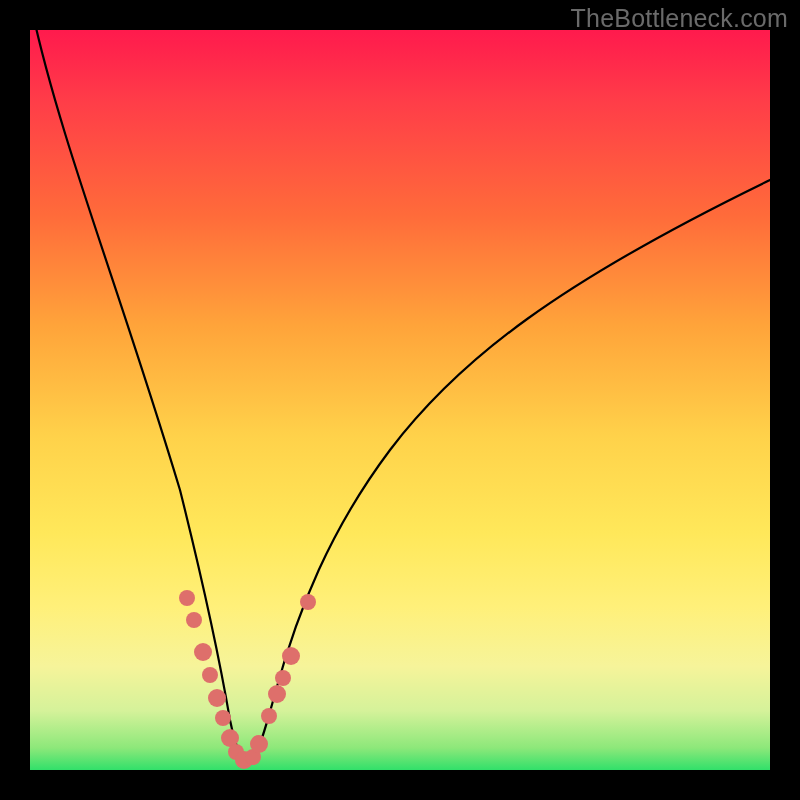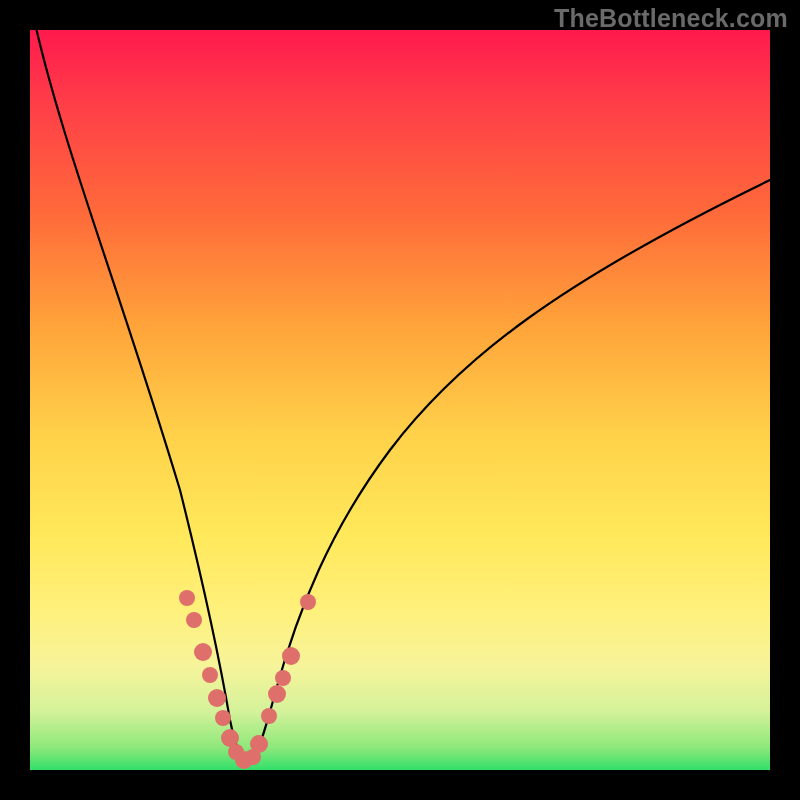--- a/index.html
+++ b/index.html
@@ -38,21 +38,21 @@
       #8de87a 97%,
       #31e06a 100%
     );
   }
   .watermark {
     position: absolute;
     top: 4px;
     right: 12px;
     color: #6a6a6a;
     font-size: 25px;
-    font-weight: 700;
+    font-weight: 400;
     letter-spacing: 0.2px;
     user-select: none;
     text-align: right;
   }
   svg.curve {
     position: absolute;
     inset: 0;
     width: 740px;
     height: 740px;
     overflow: visible;

